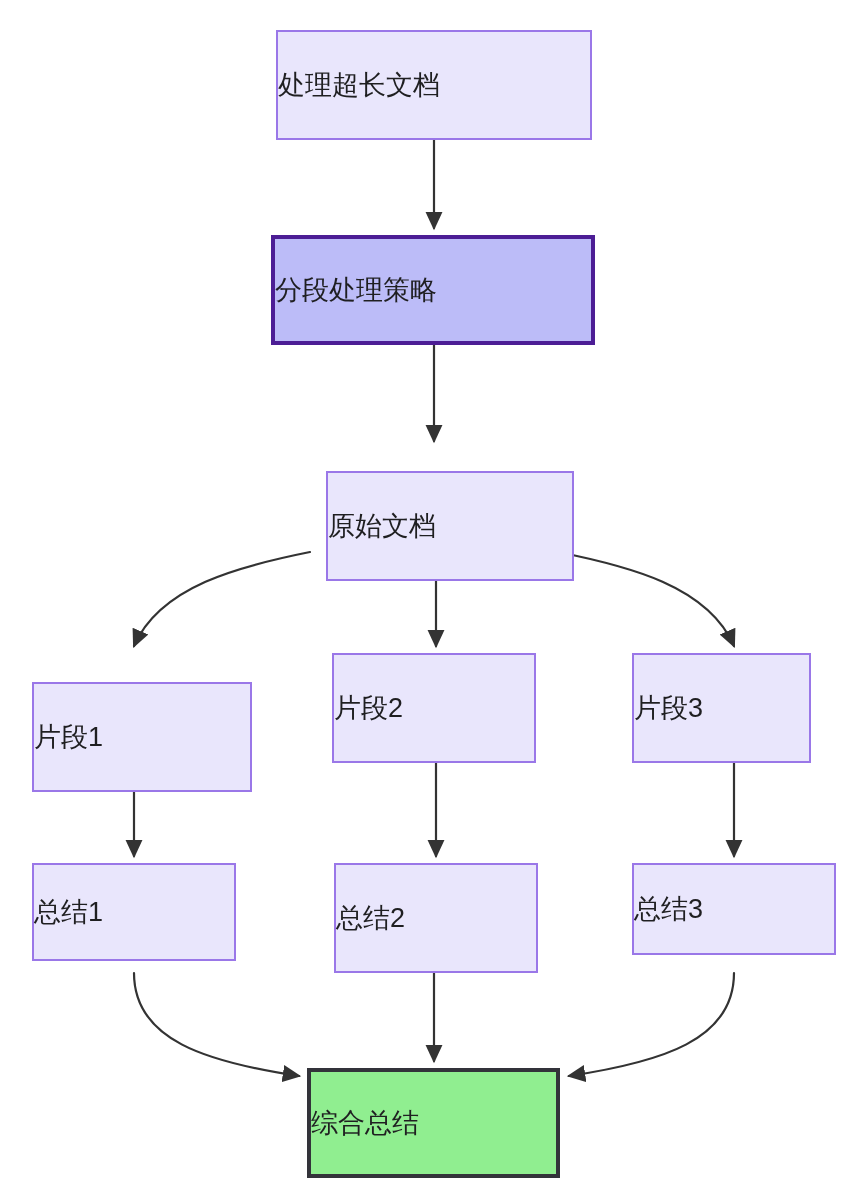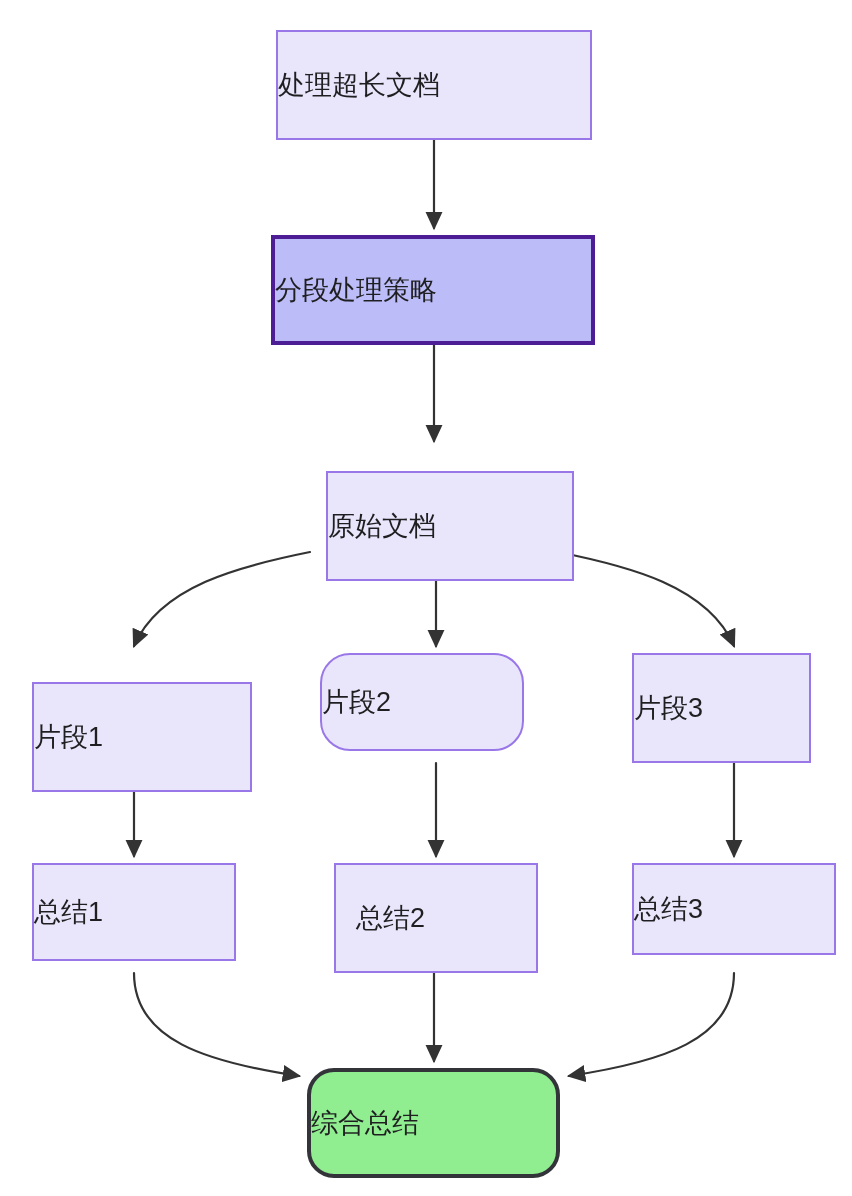--- a/index.html
+++ b/index.html
@@ -91,33 +91,33 @@
       </div>
       <div class="node style-strategy" style="left: 271px; top: 235px; width: 324px; height: 110px;">
         <span class="node-label">分段处理策略</span>
       </div>
       <div class="node style-default" style="left: 326px; top: 448px; width: 248px; height: 110px; margin-top: 23px;">
         <span class="node-label">原始文档</span>
       </div>
       <div class="node style-default" style="left: 32px; top: 682px; width: 220px; height: 110px;">
         <span class="node-label">片段1</span>
       </div>
-      <div class="node style-default" style="left: 320px; top: 653px; width: 204px; height: 98px; border-radius: 30px;">
+      <div class="node style-default" style="left: 332px; top: 653px; width: 204px; height: 110px;">
         <span class="node-label">片段2</span>
       </div>
       <div class="node style-default" style="left: 632px; top: 653px; width: 179px; height: 110px;">
         <span class="node-label">片段3</span>
       </div>
       <div class="node style-default" style="left: 32px; top: 863px; width: 204px; height: 98px;">
         <span class="node-label">总结1</span>
       </div>
-      <div class="node style-default" style="left: 334px; top: 863px; width: 204px; height: 110px; padding-left: 20px;">
+      <div class="node style-default" style="left: 334px; top: 863px; width: 204px; height: 110px;">
         <span class="node-label">总结2</span>
       </div>
       <div class="node style-default" style="left: 632px; top: 863px; width: 204px; height: 92px;">
         <span class="node-label">总结3</span>
       </div>
-      <div class="node style-final" style="left: 307px; top: 1068px; width: 253px; height: 110px; border-radius: 27px;">
+      <div class="node style-final" style="left: 307px; top: 1068px; width: 253px; height: 110px;">
         <span class="node-label">综合总结</span>
       </div>
     </div>
 
 </div>
 
 </body></html>

